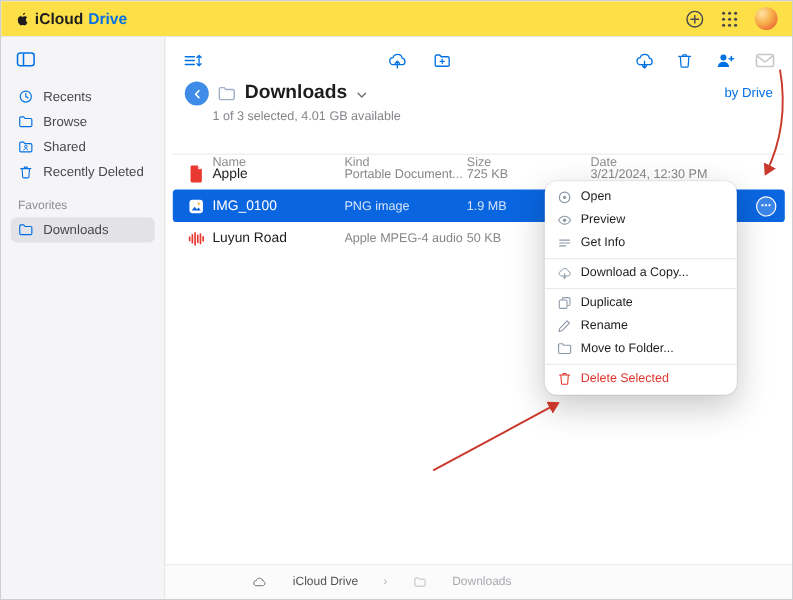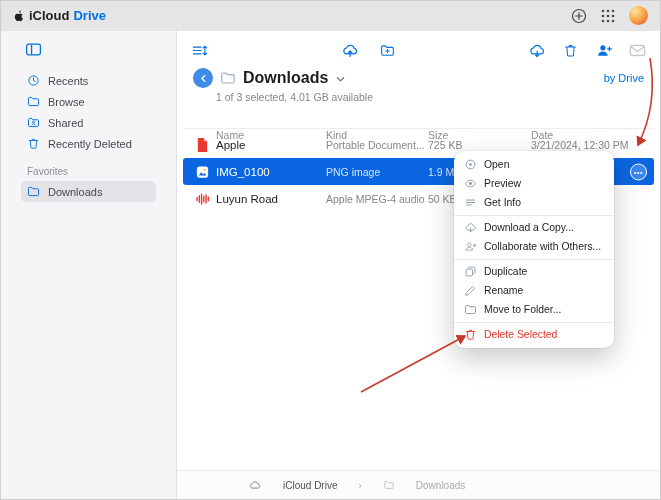--- a/index.html
+++ b/index.html
@@ -5,32 +5,32 @@
   * { margin:0; padding:0; box-sizing:border-box; }
   html,body { background:#fff; }
   .page{
     width:661px;height:500px;position:relative;overflow:hidden;
     font-family:"Liberation Sans",sans-serif;color:#1d1d1f;
     background:#fff;border:1px solid #cfcfd2;
     display:flex;flex-direction:column;
   }
   
   .topbar{height:30px;flex-shrink:0;display:flex;align-items:center;
-    padding:0 12px;background:#e5e5e5;border-bottom:1px solid #e5e5e8;}
+    padding:0 12px;background:#fde047;border-bottom:1px solid #e5e5e8;}
   .brand{display:flex;align-items:center;gap:4px;}
   .apple{width:12px;height:15px;color:#1d1d1f;}
   .brand-name{font-size:13px;font-weight:700;}
   .brand-accent{color:#0071e3;font-weight:600;}
   .topbar-actions{margin-left:auto;display:flex;align-items:center;gap:13px;}
   .tb-ic{width:16px;height:16px;color:#47474c;cursor:pointer;}
   .avatar{width:19px;height:19px;border-radius:50%;cursor:pointer;
     background:radial-gradient(circle at 32% 28%, #ffe3a1 0%, #f8b04c 42%, #ef7d3a 72%, #d85a45 100%);}
   
   .content{flex:1;display:flex;min-height:0;}
-  .sidebar{width:176px;flex-shrink:0;background:#f5f5f7;border-right:1px solid #e2e2e5;padding:8px 20px 0;}
+  .sidebar{width:137px;flex-shrink:0;background:#f5f5f7;border-right:1px solid #e2e2e5;padding:8px 8px 0;}
   .sb-toggle{width:17px;height:17px;color:#0071e3;margin:2px 0 12px 4px;display:block;cursor:pointer;}
   .sb-item{display:flex;align-items:center;gap:8px;height:21px;padding:0 6px;
     border-radius:5px;font-size:11px;color:#48484d;cursor:pointer;}
   .sb-item.selected{background:#e3e3e7;}
   .sb-ic{width:13px;height:13px;color:#0071e3;flex-shrink:0;}
   .sb-section{font-size:10px;color:#8e8e93;margin:12px 0 4px 6px;}
   
   .main{flex:1;display:flex;flex-direction:column;background:#fff;min-width:0;position:relative;}
   .toolbar{display:flex;align-items:center;padding:8px 14px 0;height:30px;}
   .tl-ic{width:17px;height:15px;color:#0071e3;cursor:pointer;}
@@ -393,26 +393,20 @@
         </svg>
       <span>Get Info</span>
     </div>
     <div class="msep"></div>
     <div class="mi">
       <svg class="mic">
           <use href="#i-cloud-down"></use>
         </svg>
       <span>Download a Copy...</span>
     </div>
-    <div class="mi">
-      <svg class="mic">
-          <use href="#i-person-plus"></use>
-        </svg>
-      <span>Collaborate with Others...</span>
-    </div>
     <div class="msep"></div>
     <div class="mi">
       <svg class="mic">
           <use href="#i-duplicate"></use>
         </svg>
       <span>Duplicate</span>
     </div>
     <div class="mi">
       <svg class="mic">
           <use href="#i-pencil"></use>

